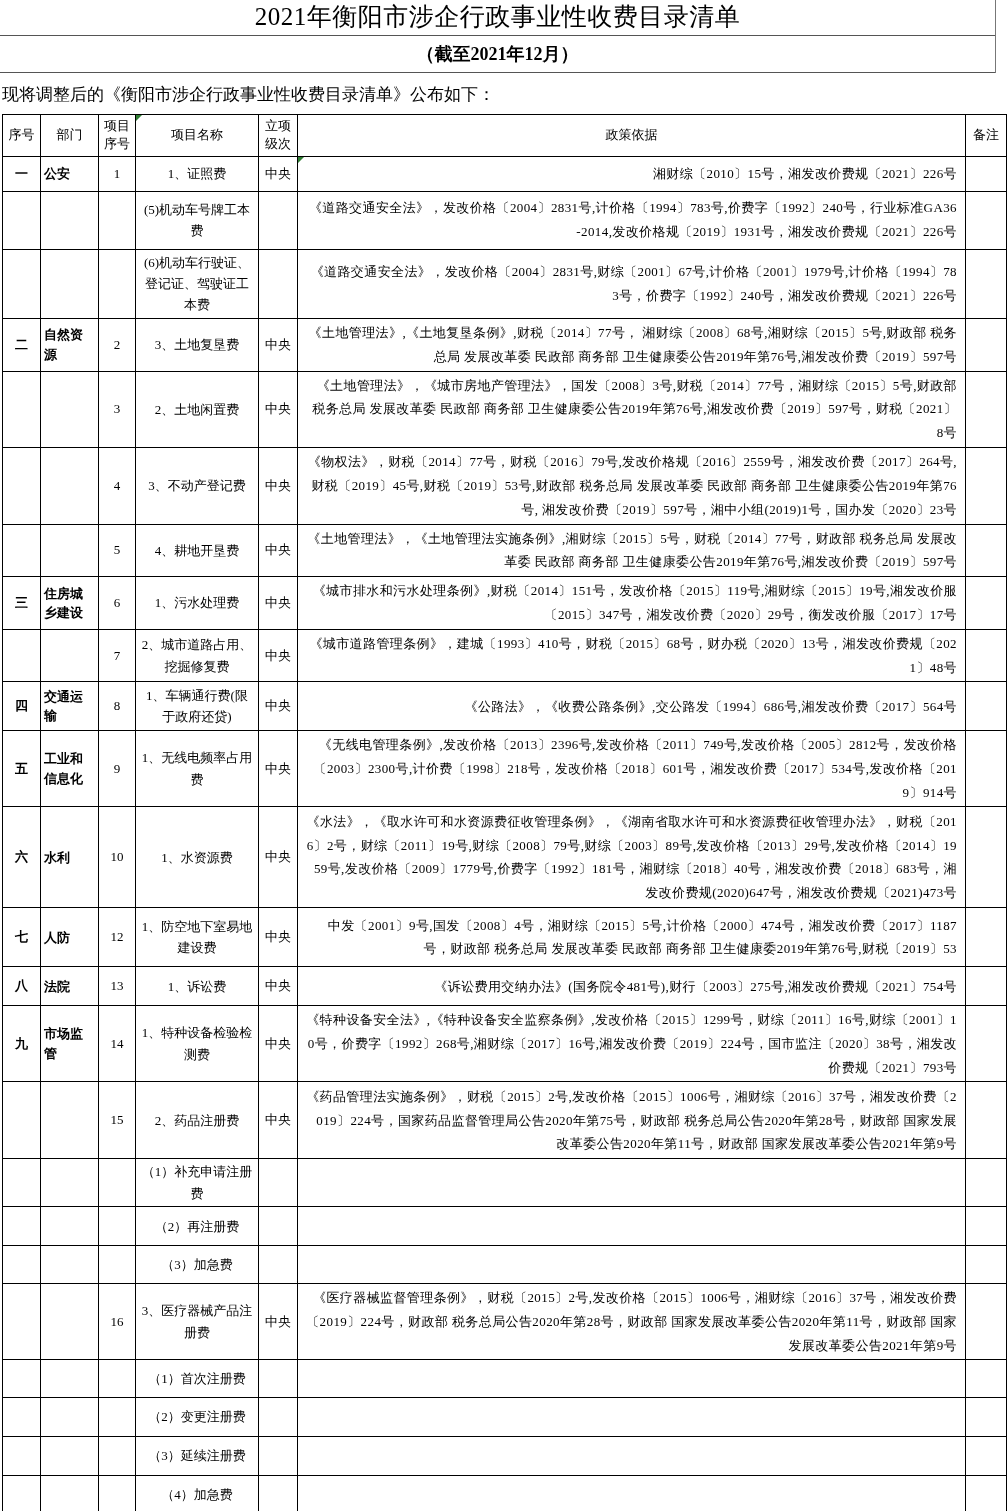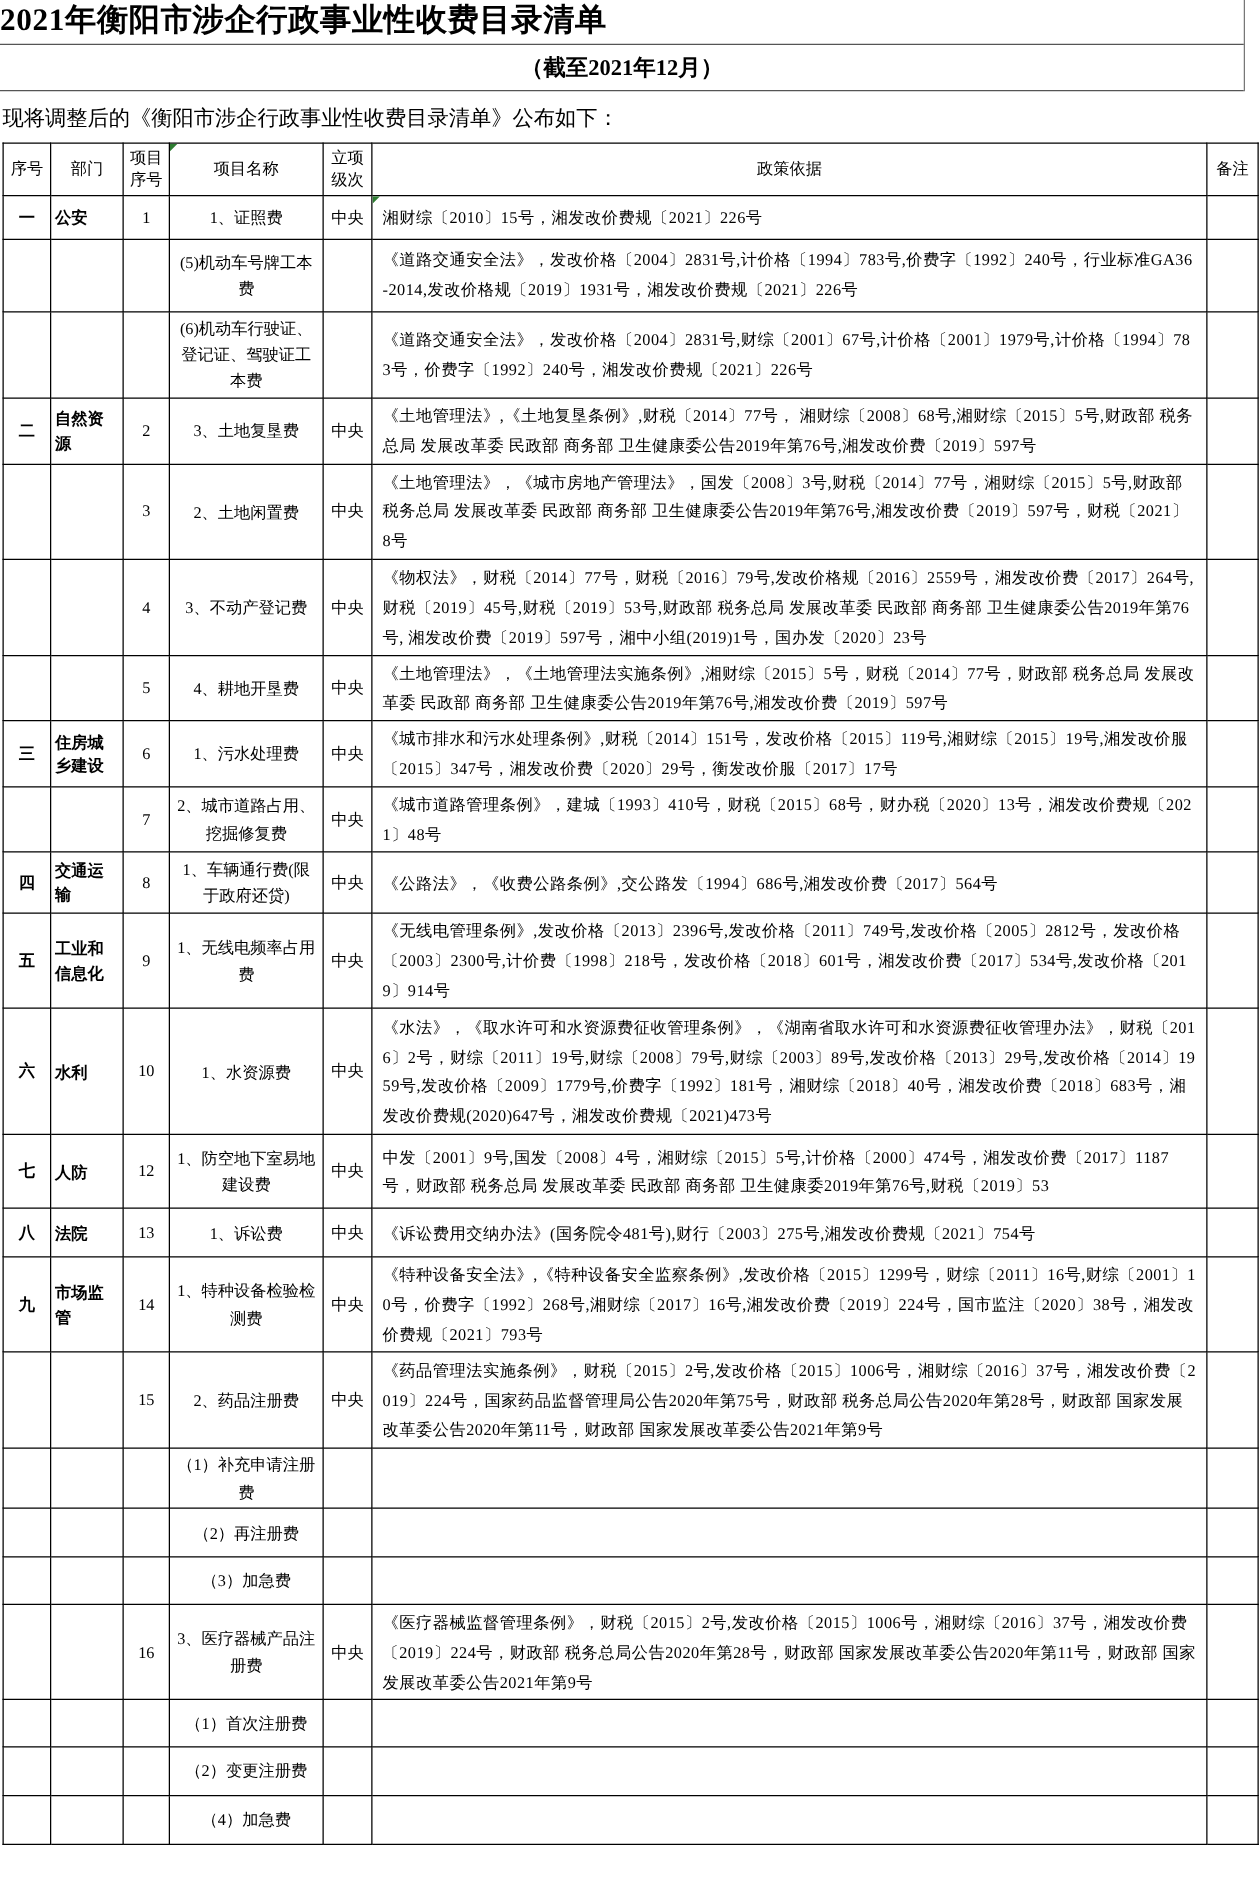--- a/index.html
+++ b/index.html
@@ -5,21 +5,21 @@
   html,body{margin:0;padding:0;background:#fff;color:#000;}
   body{
     width:1008px;
     font-family:"Liberation Serif","DejaVu Serif",serif;
     -webkit-font-smoothing:antialiased;
   }
   .sheet{width:1008px;position:relative;}
   
   .title-block{width:995px;border-right:1px solid #777;}
   .doc-title{
-    font-size:25px;font-weight:bold;
+    font-size:25px;font-weight:normal;text-align:center;
     padding:3px 0 4px 0;letter-spacing:.5px;line-height:1.1;
   }
   .rule{border:0;border-top:1px solid #555;margin:0;width:995px;}
   .doc-subtitle{
     font-size:18px;font-weight:bold;text-align:center;padding:6px 0 6px 0;
   }
   .doc-intro{font-size:17px;padding:10px 4px 8px 2px;}
   
   table.fee-table{
     border-collapse:collapse;table-layout:fixed;
@@ -36,21 +36,21 @@
     border:1px solid #000;
     font-size:13px;font-weight:normal;
     padding:1px 3px;vertical-align:middle;
     overflow:hidden;word-break:break-all;
   }
   .fee-table thead th{text-align:center;line-height:1.35;height:39px;}
   .fee-table td.c0,.fee-table td.c2,.fee-table td.c4{text-align:center;}
   .fee-table td.c0,.fee-table td.c1{font-weight:bold;}
   .fee-table td.c1{line-height:1.5;margin-left:40px;}
   .fee-table td.c3{text-align:center;line-height:1.65;padding:2px 4px;}
-  .fee-table td.c5{text-align:left;line-height:1.82;padding:2px 8px;letter-spacing:.4px;}
+  .fee-table td.c5{text-align:right;line-height:1.82;padding:2px 8px;letter-spacing:.4px;}
   
   .gm{position:relative;}
   .gm::before{
     content:"";position:absolute;left:0;top:0;width:0;height:0;
     border-top:6px solid #2e7d32;border-right:6px solid transparent;
   }
 </style>
 </head>
 <body>
 
@@ -282,20 +282,29 @@
           <td class="c2"></td>
           <td class="c3">（2）变更注册费</td>
           <td class="c4"></td>
           <td class="c5"></td>
           <td class="c6"></td>
         </tr>
         <tr>
           <td class="c0" style="height: 36px;"></td>
           <td class="c1"></td>
           <td class="c2"></td>
+          <td class="c3">（3）延续注册费</td>
+          <td class="c4"></td>
+          <td class="c5"></td>
+          <td class="c6"></td>
+        </tr>
+        <tr>
+          <td class="c0" style="height: 36px;"></td>
+          <td class="c1"></td>
+          <td class="c2"></td>
           <td class="c3">（4）加急费</td>
           <td class="c4"></td>
           <td class="c5"></td>
           <td class="c6"></td>
         </tr>
       </tbody>
   </table>
 
 </div>
 

